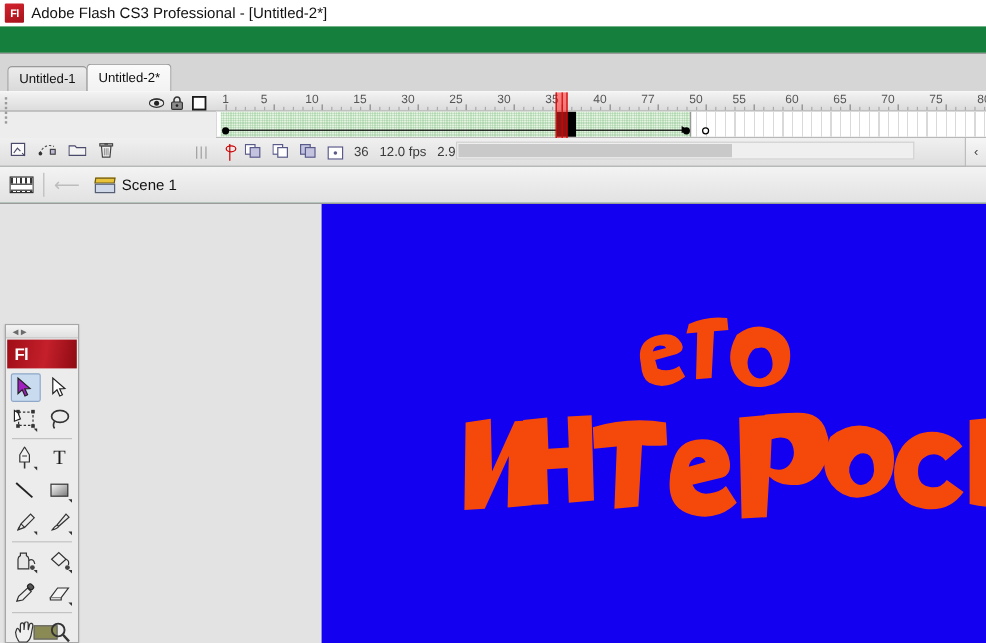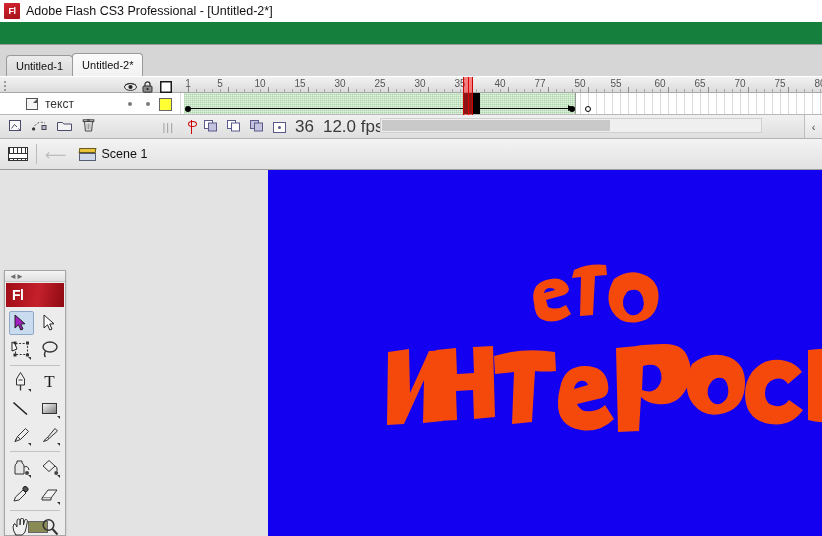--- a/index.html
+++ b/index.html
@@ -193,21 +193,21 @@
   .playhead-line {
     position: absolute; left: 4px; top: 0; width: 1px; height: 38px; background:#d00;
   }
 
   .tl-status {
     position: absolute; left: 180px; top: 38px; width: 642px; height: 24px;
     background: linear-gradient(#f0f0f0,#dedede);
     display: flex; align-items: center; gap: 9px; padding-left: 8px;
     font-size: 11px; color: #3a3a3a;
   }
-  .stat-num { color: #3a3a3a; font-size: 17px; }
+  .stat-num { color: #3a3a3a; font-size: 11px; }
   .onion-mark {
     width: 7px; height: 14px; position: relative;
   }
   .onion-mark:before {
     content:""; position:absolute; left:3px; top:0; width:1px; height:14px; background:#c00;
   }
   .onion-mark:after {
     content:""; position:absolute; left:0px; top:1px; width:7px; height:4px;
     border: 1px solid #c00; border-radius: 50%;
   }
@@ -381,27 +381,20 @@
           <circle cx="5.5" cy="8" r="1.1" fill="#222"></circle>
         </svg>
       </div>
       <div class="hdr-icon out-ic">
         <svg width="12" height="12" viewBox="0 0 12 12">
           <rect x="0.5" y="0.5" width="11" height="11" fill="#fff" stroke="#1a1a1a" stroke-width="2"></rect>
         </svg>
       </div>
     </div>
 
-    <div class="layer-row sel">
-      <div class="layer-sheet"></div>
-      <div class="layer-name">текст</div>
-      <div class="dot-col dot-eye"></div>
-      <div class="dot-col dot-lock"></div>
-      <div class="layer-color"></div>
-    </div>
 
     <div class="layer-tools">
       <span>
         <svg width="14" height="13" viewBox="0 0 14 13">
           <rect x="1.5" y="1.5" width="11" height="10" fill="#fafafa" stroke="#4a4a6a"></rect>
           <path d="M3.5 9.5 l3-4 2.5 2.5" stroke="#4a4a6a" fill="none"></path>
           <path d="M10.5 9.5 l2 2.5" stroke="#4a4a6a"></path>
         </svg>
       </span>
       <span>

